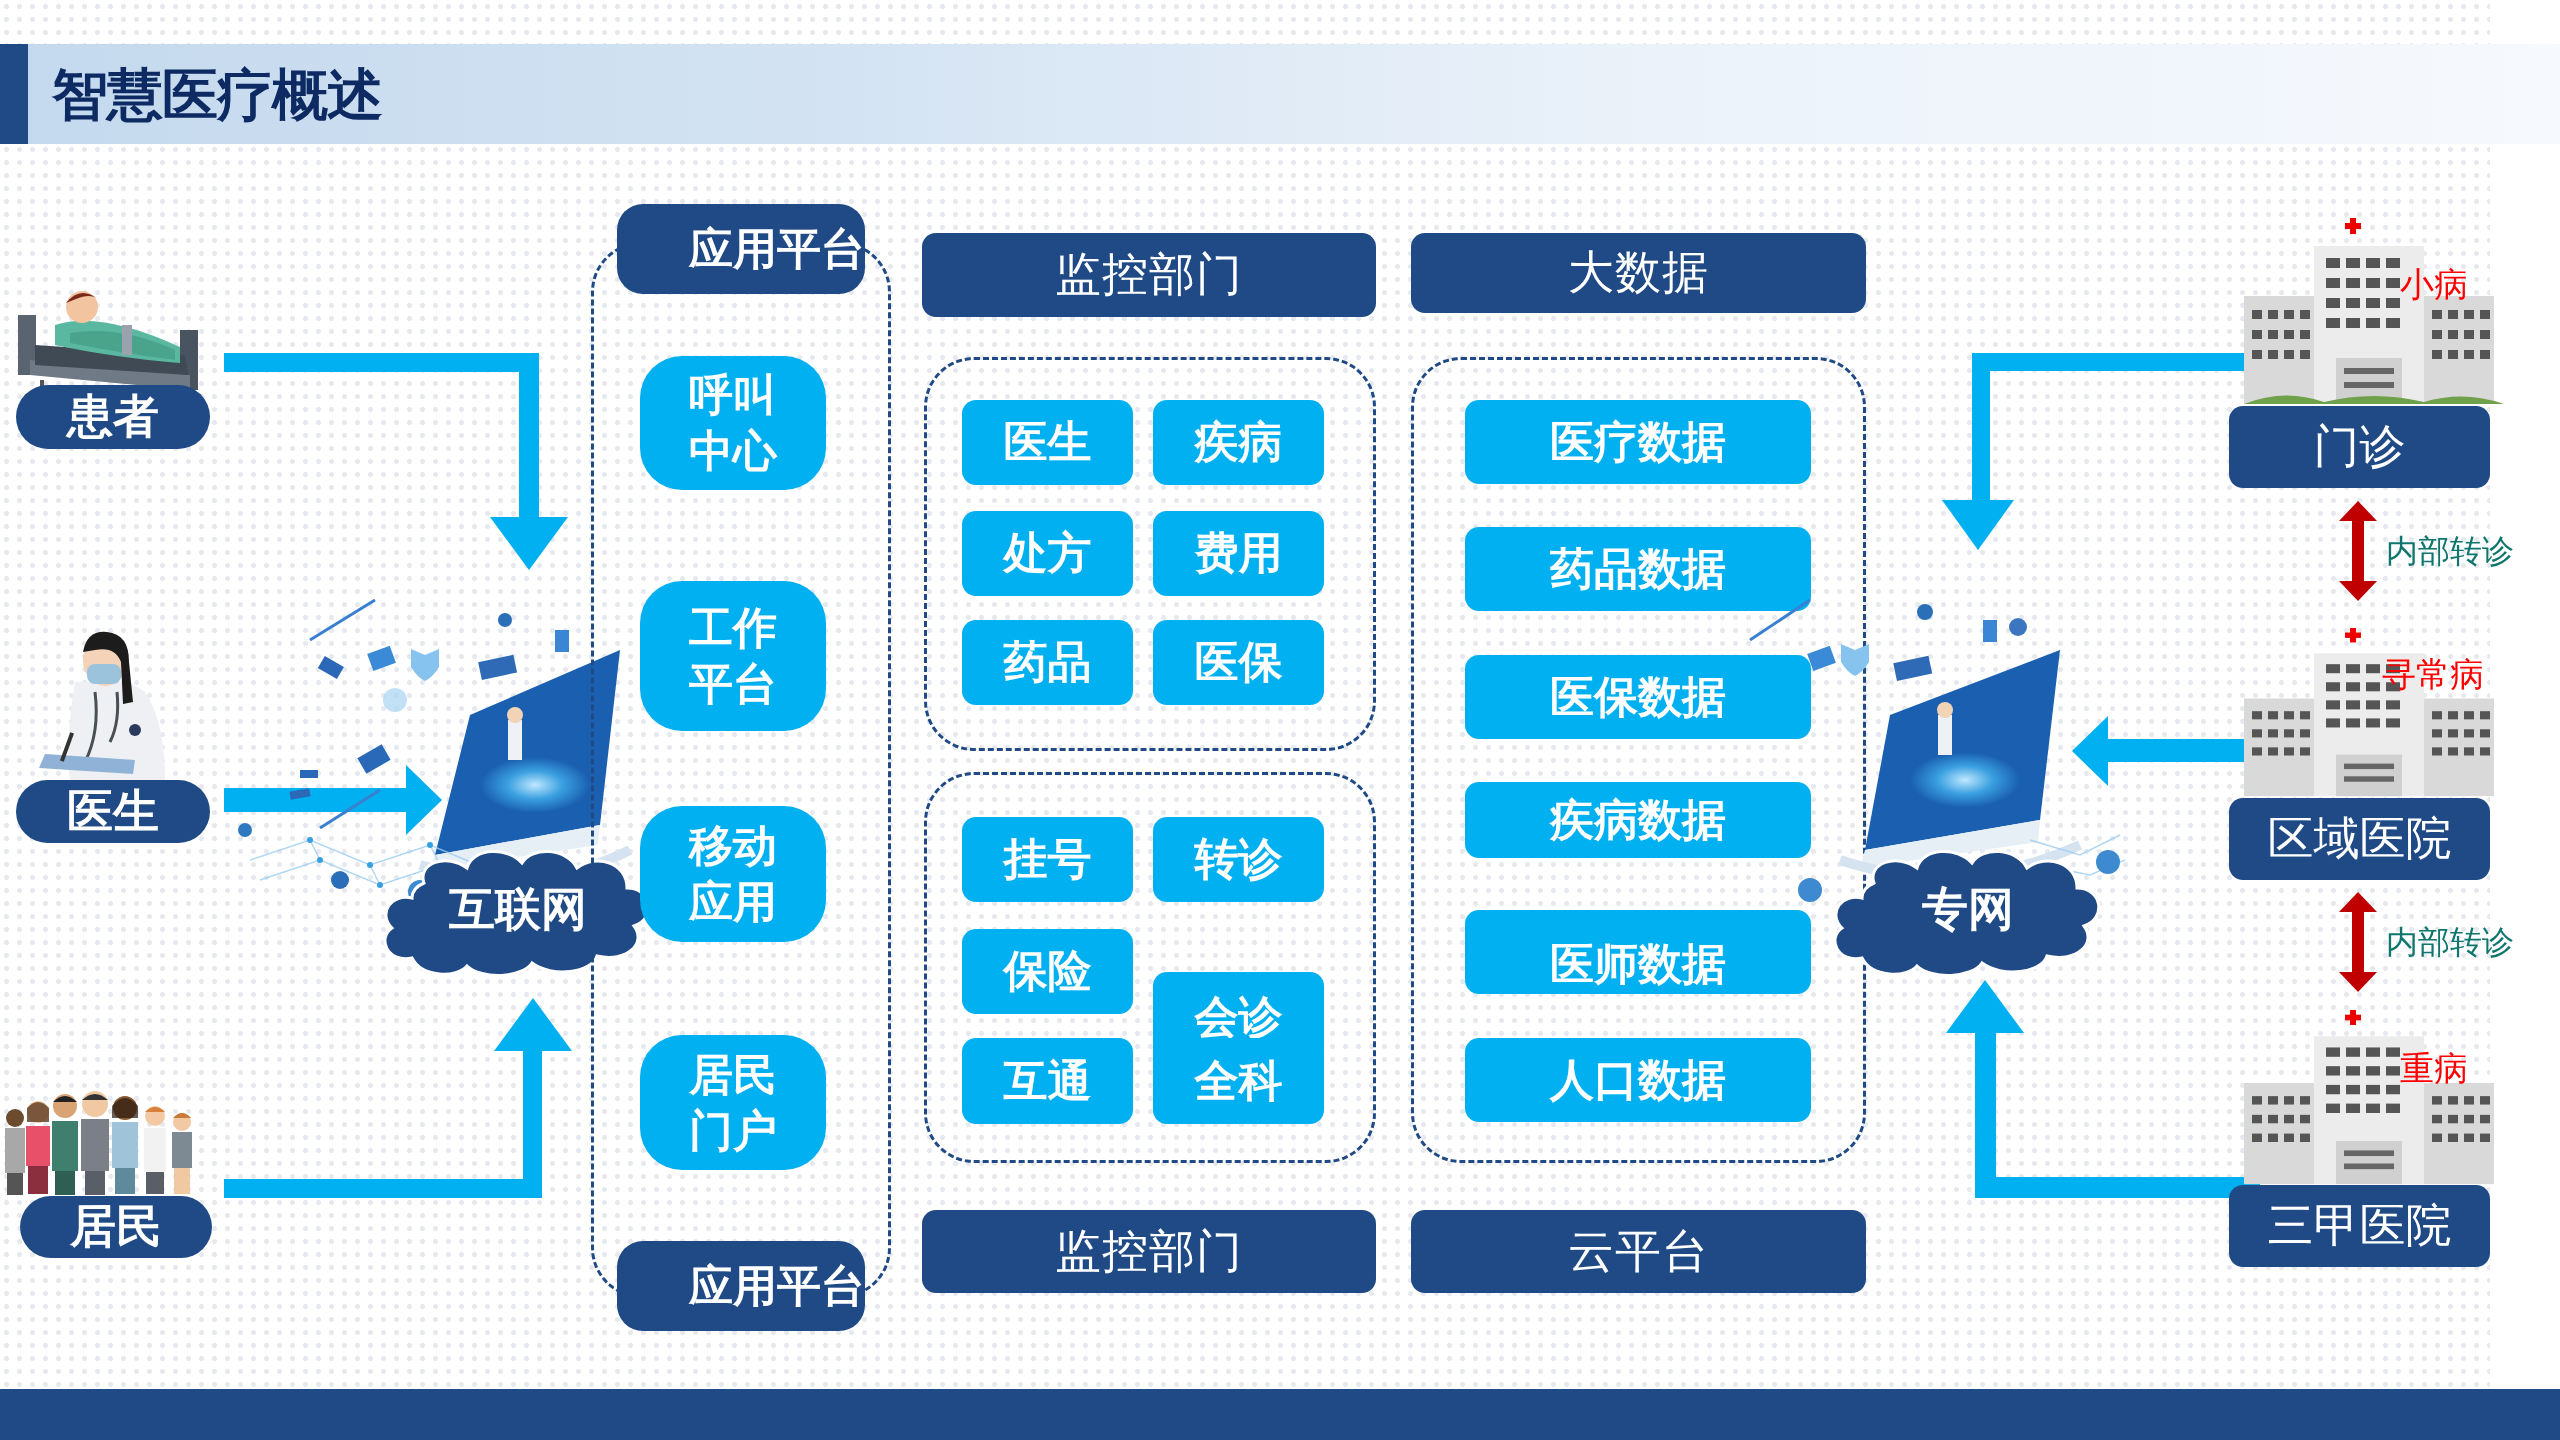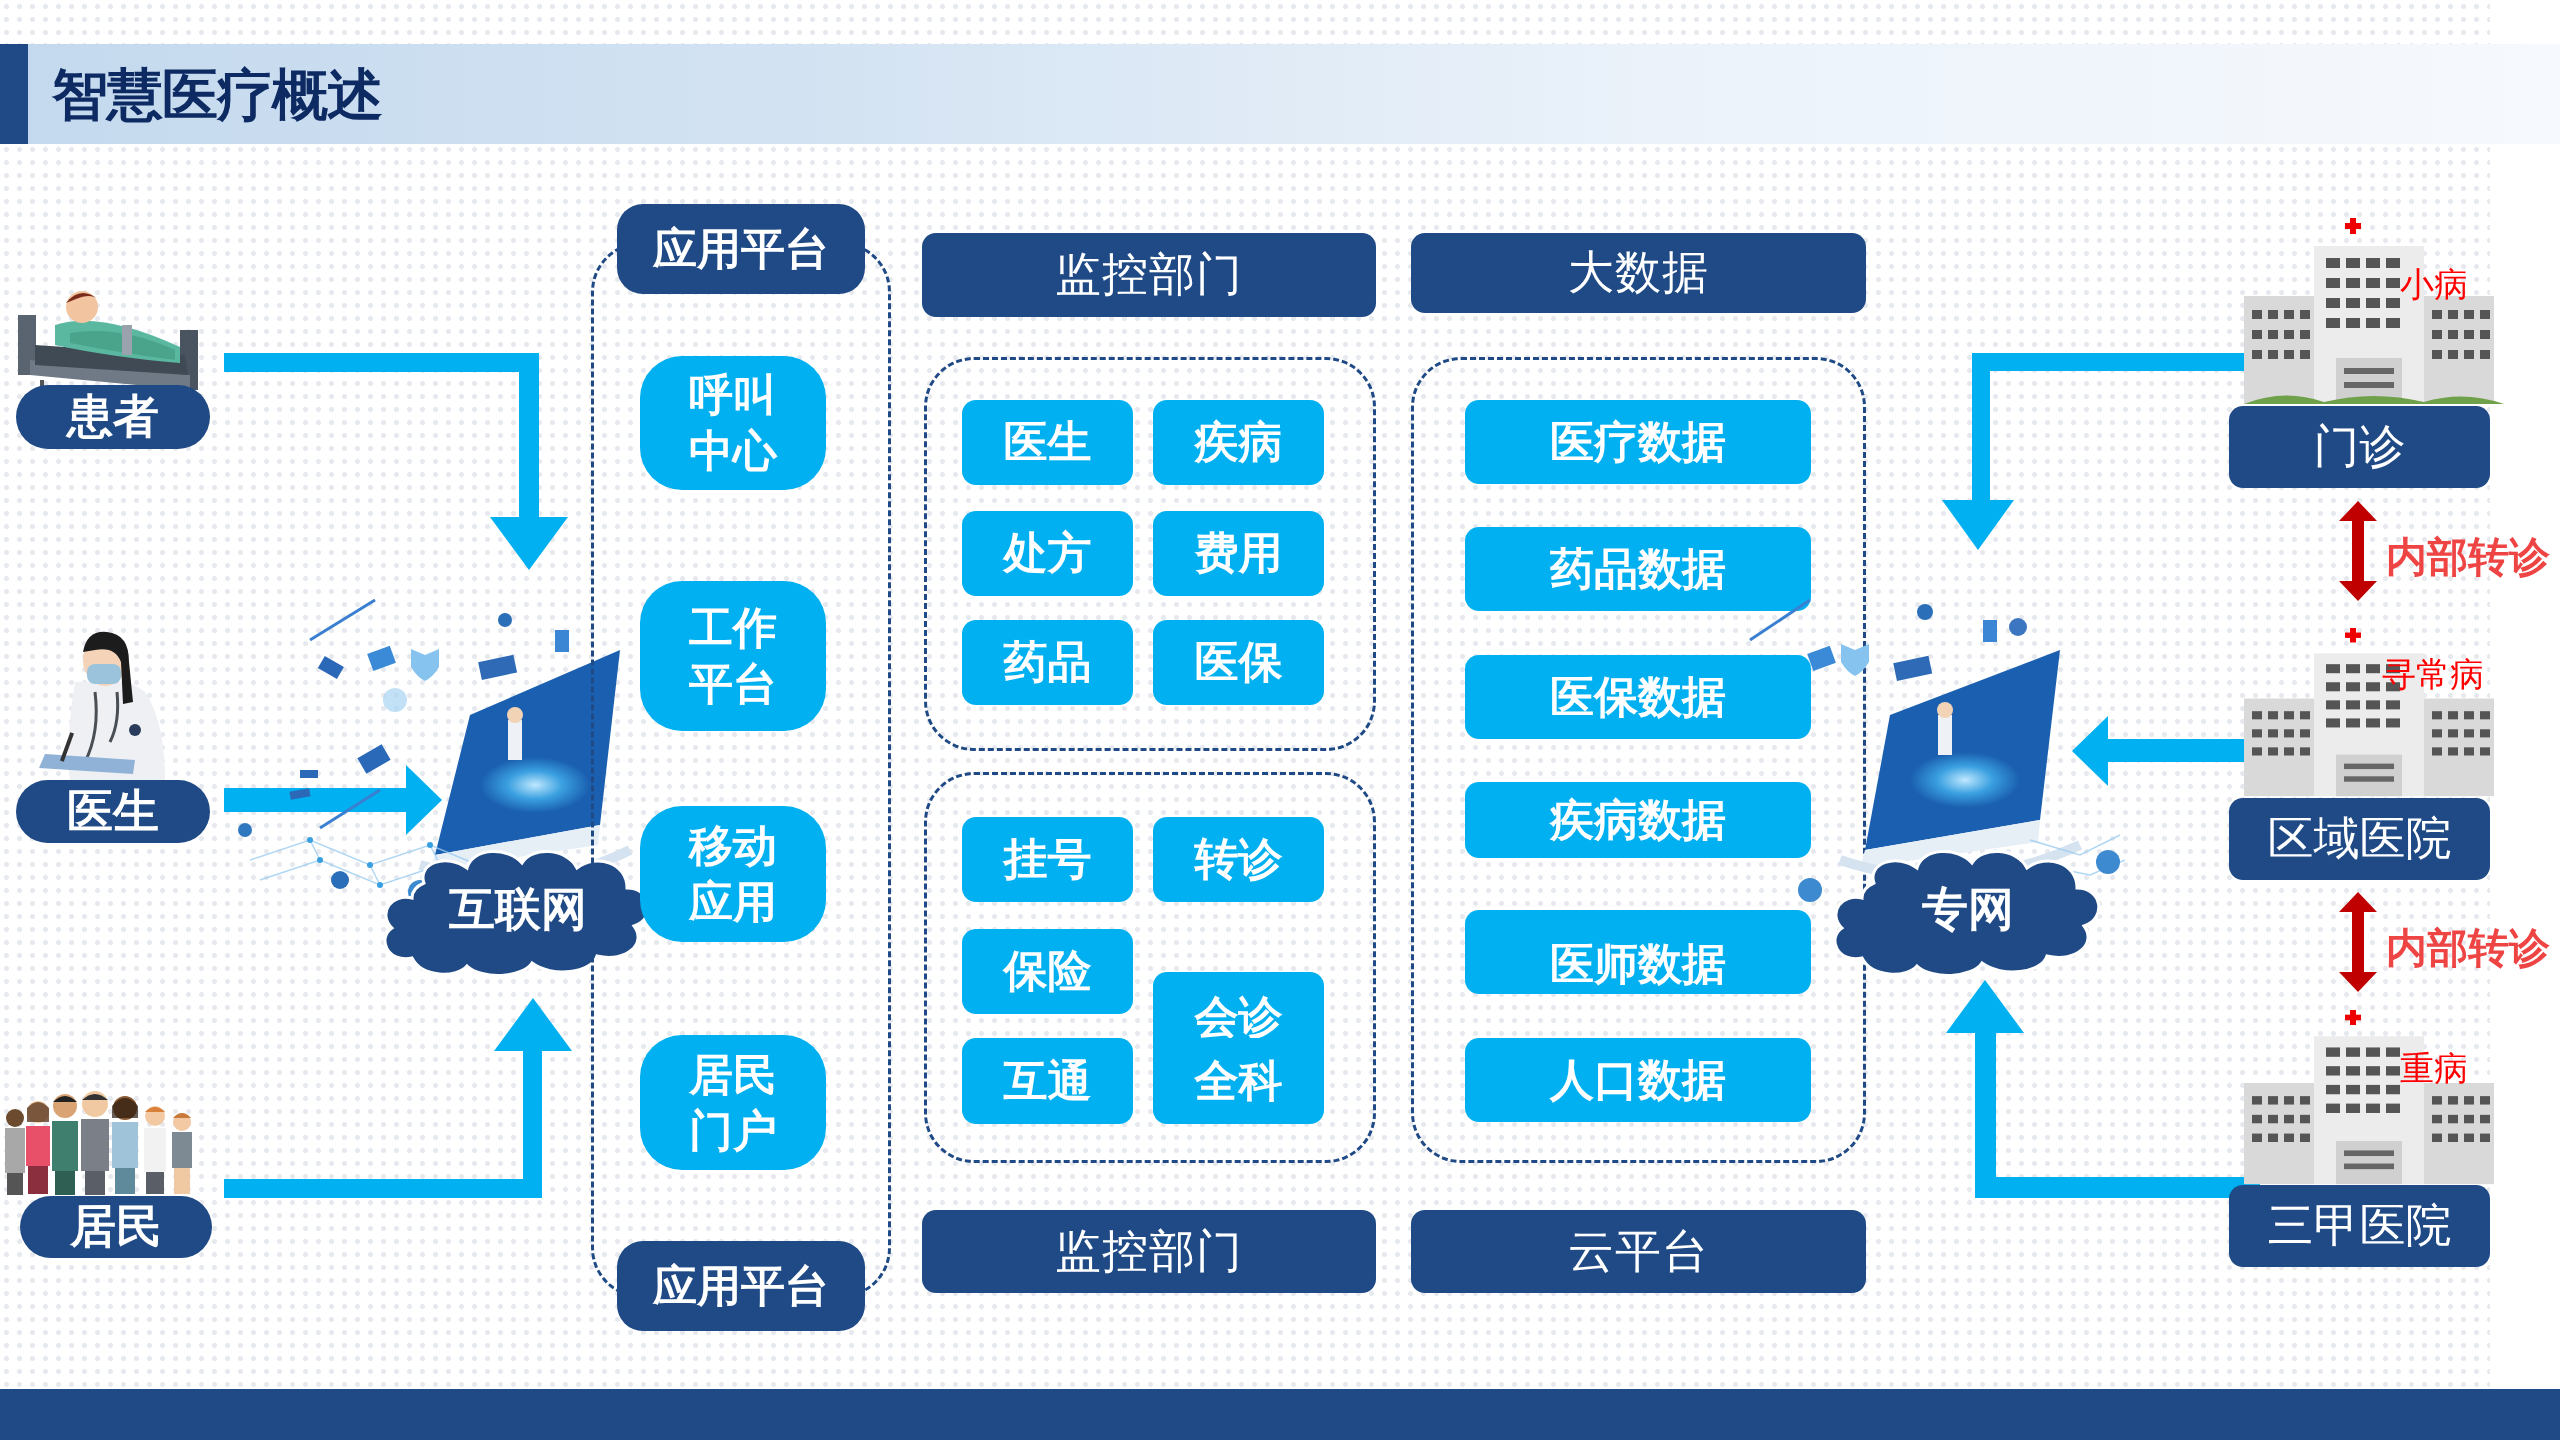--- a/index.html
+++ b/index.html
@@ -38,34 +38,34 @@
   .arrow-bar { background: #00B0F0; }
   .tri-down { width: 0; height: 0; border-left: 39px solid transparent; border-right: 39px solid transparent; border-top: 53px solid #00B0F0; }
   .tri-up { width: 0; height: 0; border-left: 39px solid transparent; border-right: 39px solid transparent; border-bottom: 53px solid #00B0F0; }
   .tri-right { width: 0; height: 0; border-top: 35px solid transparent; border-bottom: 35px solid transparent; border-left: 36px solid #00B0F0; }
   .tri-left { width: 0; height: 0; border-top: 35px solid transparent; border-bottom: 35px solid transparent; border-right: 36px solid #00B0F0; }
 
   
   .dash-box { border: 3px dashed #1F4A85; border-radius: 50px; }
 
   
-  .app-header { border-radius: 26px; font-size: 44px; font-weight: bold; }
+  .app-header { border-radius: 26px; font-size: 44px; font-weight: bold; justify-content: flex-end; }
   .app-item { border-radius: 42px; font-size: 44px; font-weight: bold; line-height: 56px; }
 
   
   .sec-header { border-radius: 14px; font-size: 46px; font-weight: normal; letter-spacing: 1px; }
 
   
   .grid-item { border-radius: 14px; font-size: 44px; font-weight: bold; }
   .data-item { border-radius: 14px; font-size: 44px; font-weight: bold; }
 
   
   .hosp-label { border-radius: 14px; font-size: 46px; font-weight: normal; }
   .sick-label { color: #ff0000; font-size: 34px; }
-  .transfer-label { color: #ef4444; font-size: 41px; font-weight: bold; }
+  .transfer-label { color: #0f766e; font-size: 32px; }
 
   
   .cloud-text { color: #fff; font-size: 46px; font-weight: bold; }
 </style>
 </head>
 <body>
 
 <div class="abs dot-mask"></div>
 <div class="abs title-bar"></div>
 <div class="abs title-accent"></div>

